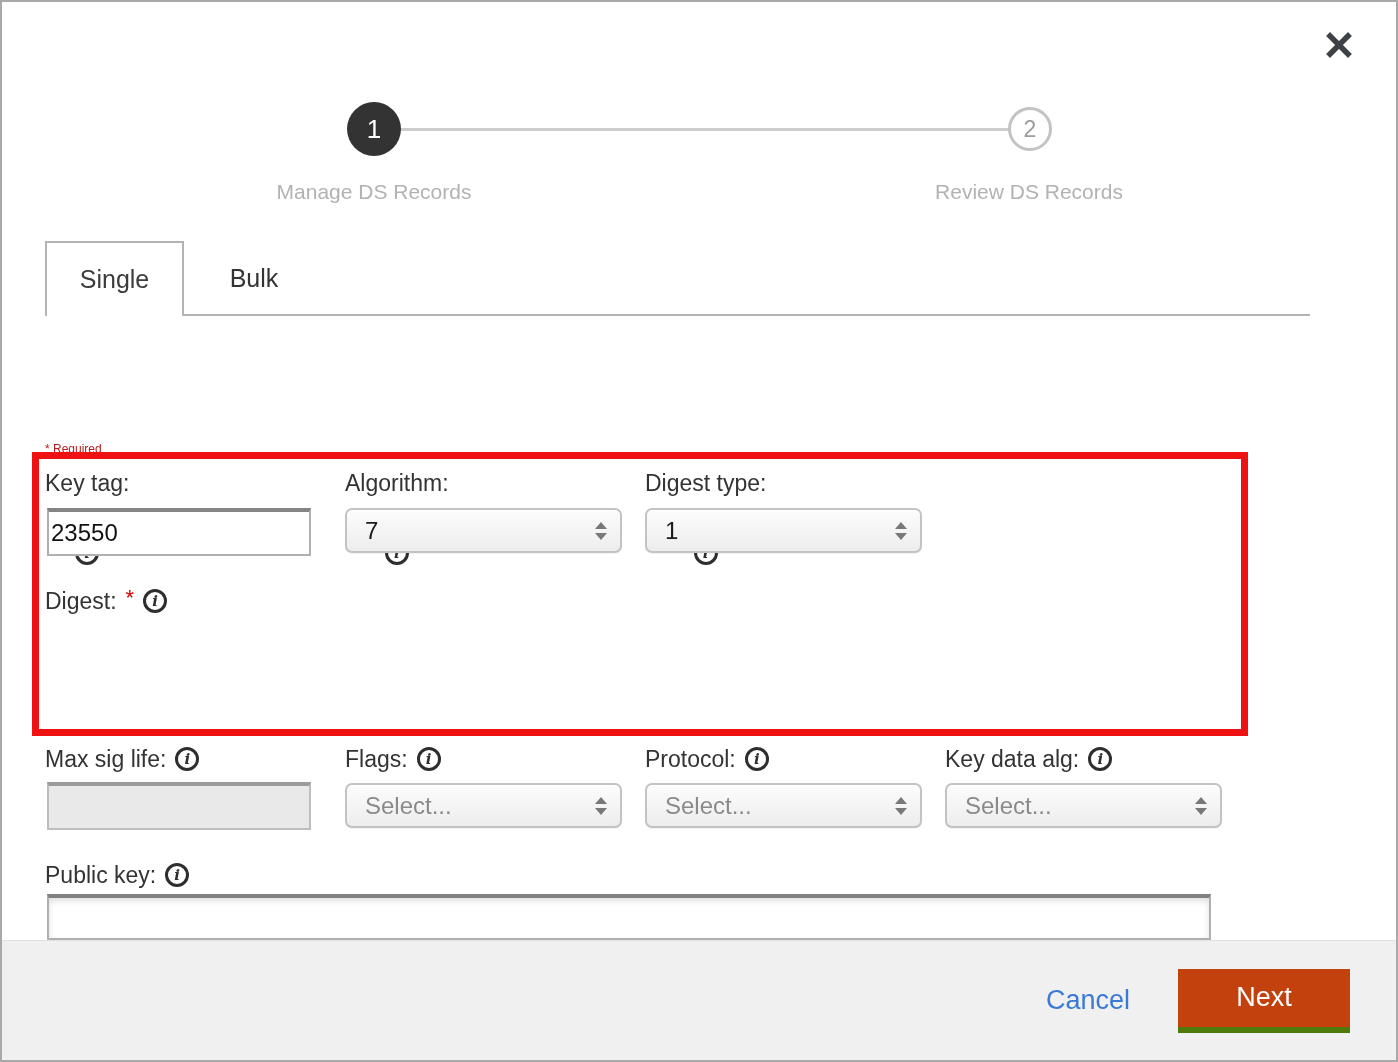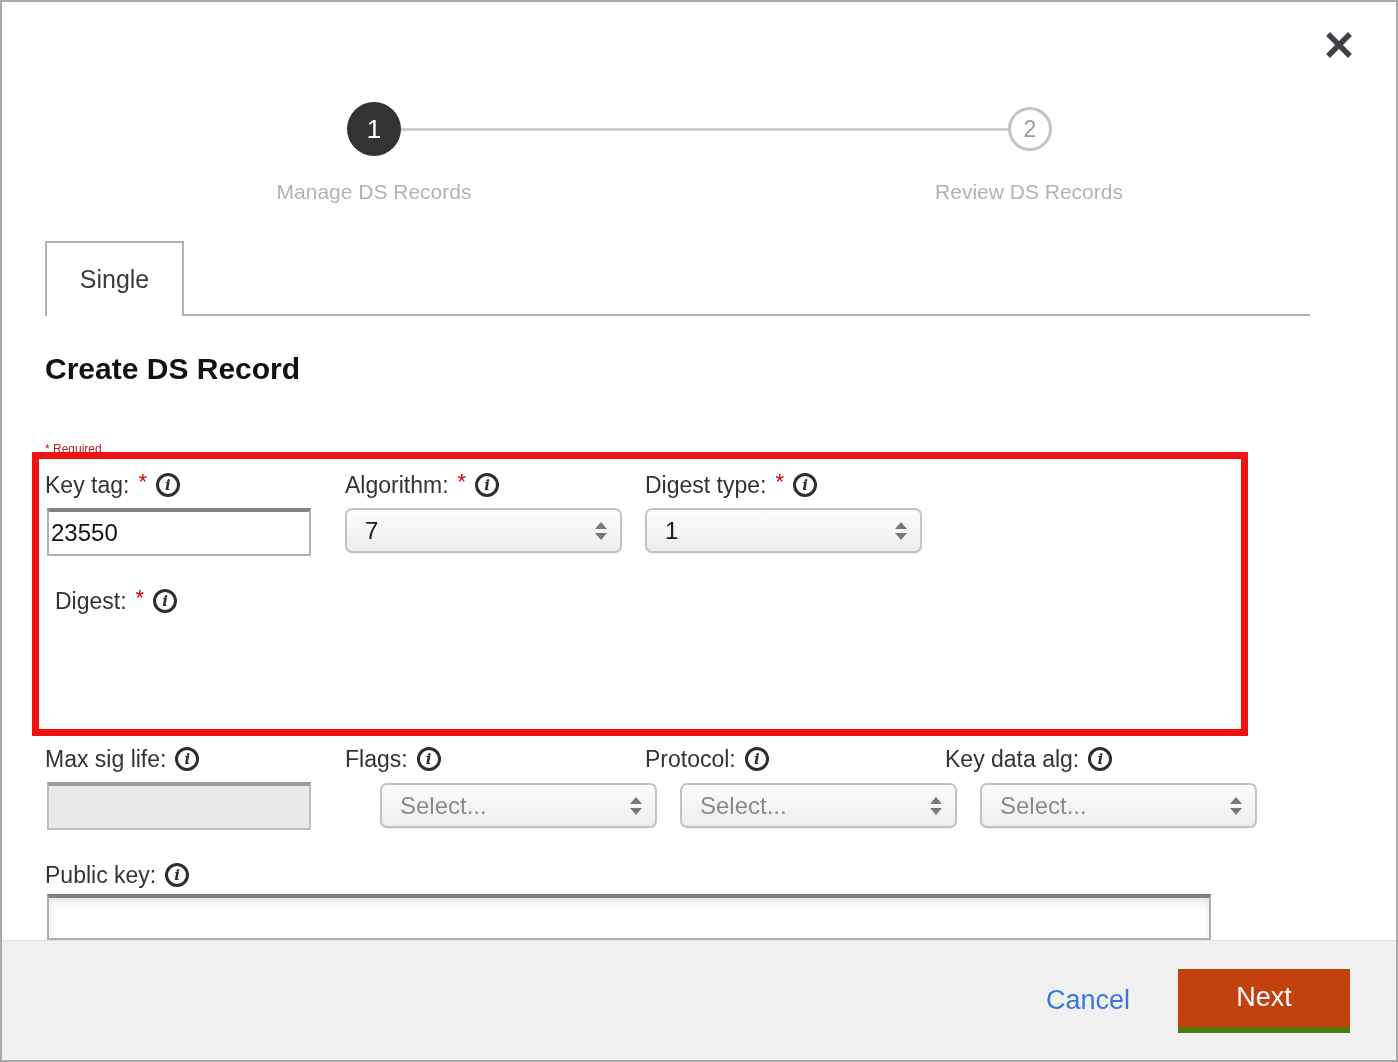--- a/index.html
+++ b/index.html
@@ -66,21 +66,21 @@
     display:flex; align-items:center; gap:9px;
     font-size:23px; color:#333;
   }
   .req-star { color:#d40000; font-size:22px; position:relative; top:-3px; }
   .info-icon {
     width:24px; height:24px; border:3px solid #2e2e2e; border-radius:50%;
     display:inline-flex; align-items:center; justify-content:center;
     font-family:"DejaVu Serif", serif; font-style:italic; font-weight:bold;
     font-size:15px; color:#2e2e2e; cursor:pointer; flex:0 0 auto;
   }
-  .row1-label { top:468px; }
+  .row1-label { top:468px;flex-direction:column; }
   .row2-label { top:742px; }
   
   .text-input {
     position:absolute; background:#fff;
     border:2px solid #b0b0b0; border-top:4px solid #848484;
     font-family:inherit; font-size:24px; color:#111;
     padding:0 2px; outline:none;
   }
   .text-input:disabled, .text-input.disabled {
     background:#e9e9e9; border-color:#bdbdbd; border-top-color:#9b9b9b;
@@ -88,21 +88,21 @@
   
   .select {
     position:absolute; height:45px; width:277px;
     border:2px solid #c3c3c3; border-radius:7px;
     background:linear-gradient(#fcfcfc,#ededed);
     box-shadow:inset 0 1px 0 #fff, 0 1px 1px rgba(0,0,0,.06);
     display:flex; align-items:center;
     padding:0 36px 0 18px; font-size:24px; color:#1a1a1a;
     cursor:pointer;
   }
-  .select.placeholder { color:#8a8a8a;margin-left:35px; }
+  .select.placeholder { color:#8a8a8a; }
   .select-arrows {
     position:absolute; right:13px; top:50%; transform:translateY(-50%);
     display:flex; flex-direction:column; gap:4px; align-items:center;
   }
   .arr-up   { width:0; height:0; border-left:6px solid transparent; border-right:6px solid transparent; border-bottom:7px solid #787878; }
   .arr-down { width:0; height:0; border-left:6px solid transparent; border-right:6px solid transparent; border-top:7px solid #787878; }
   
   .textarea {
     position:absolute; background:#fff;
     border:2px solid #b0b0b0; border-top:4px solid #818181;
@@ -149,22 +149,22 @@
   </button>
 
   <div class="step-line"></div>
   <div class="step-circle-1">1</div>
   <div class="step-circle-2">2</div>
   <div class="step-label step-label-1">Manage DS Records</div>
   <div class="step-label step-label-2">Review DS Records</div>
 
   <div class="tab-rule"></div>
   <div class="tab tab-single">Single</div>
-
-  <div class="page-title">Create DS Record</div>
+  <div class="tab tab-bulk">Bulk</div>
+
   <div class="required-note">* Required</div>
 
   <div class="highlight-box"></div>
 
   <div class="field-label row1-label" style="left:43px;">
     <span>Key tag:</span>
     <span class="req-star">*</span>
     <span class="info-icon">i</span>
   </div>
   <div class="field-label row1-label" style="left:343px;">
@@ -187,21 +187,21 @@
     </span>
   </div>
   <div class="select" style="left:643px; top:506px;">
     <span>1</span>
     <span class="select-arrows">
       <span class="arr-up"></span>
         <span class="arr-down"></span>
     </span>
   </div>
 
-  <div class="field-label" style="left:53px; top:584px;justify-content:center;">
+  <div class="field-label" style="left:43px; top:584px;justify-content:center;">
     <span>Digest:</span>
     <span class="req-star">*</span>
     <span class="info-icon">i</span>
   </div>
 
   <div class="field-label row2-label" style="left:43px;">
     <span>Max sig life:</span>
     <span class="info-icon">i</span>
   </div>
   <div class="field-label row2-label" style="left:343px;">

